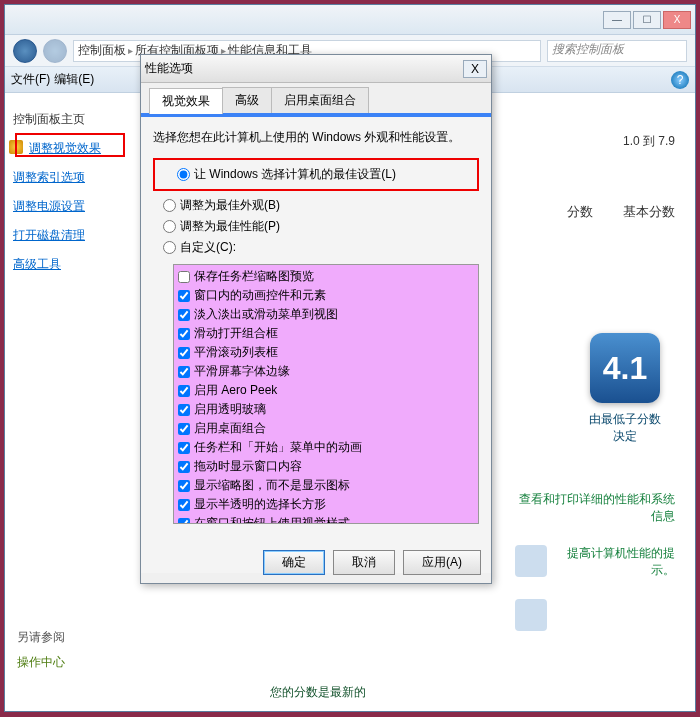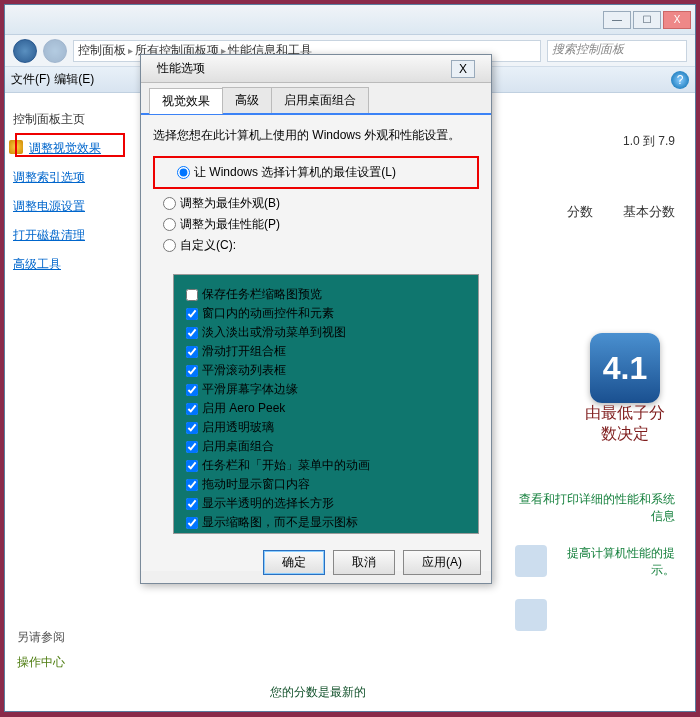--- a/index.html
+++ b/index.html
@@ -31,39 +31,39 @@
 .red-box-side { position: absolute; left: 10px; top: 128px; width: 110px; height: 24px; border: 2px solid #e00; pointer-events: none; }
 .sidebar-bottom { position: absolute; bottom: 40px; left: 12px; font-size: 12px; }
 .sidebar-bottom .lbl { color: #555; margin-bottom: 8px; }
 .sidebar-bottom .lnk { color: #4d7c0f; }
 
 .content { flex: 1; padding: 20px 12px; font-size: 12px; color: #333; position: relative; }
 .score-range { position: absolute; right: 20px; top: 40px; font-size: 12px; text-align: center; }
 .score-headers { position: absolute; right: 20px; top: 110px; font-size: 13px; display: flex; gap: 30px; }
 .score-big { position: absolute; right: 30px; top: 240px; width: 80px; text-align: center; }
 .score-badge { width: 70px; height: 70px; margin: 0 auto; border-radius: 12px; background: linear-gradient(#4a90d0,#1a5090); color: #fff; font-size: 32px; font-weight: bold; display: flex; align-items: center; justify-content: center; box-shadow: 0 2px 6px rgba(0,0,0,.3); }
-.score-caption { font-size: 16px; color: #7f1d1d; }
+.score-caption { margin-top: 8px; font-size: 12px; color: #0c4a6e; }
 .content-links { position: absolute; right: 20px; bottom: 60px; width: 160px; font-size: 12px; }
 .content-link { color: #15803d; margin-bottom: 20px; display: flex; gap: 8px; text-align: right; }
 .link-icon { width: 32px; height: 32px; background: #cde; border-radius: 4px; flex-shrink: 0; }
 .content-footer { position: absolute; bottom: 10px; left: 140px; font-size: 12px; color: #14532d; }
 
 
 .dialog { position: absolute; left: 140px; top: 54px; width: 352px; height: 530px; background: #f0f0f0; border: 1px solid #7a8a9a; box-shadow: 2px 2px 8px rgba(0,0,0,.3); }
-.dlg-title { height: 28px; background: linear-gradient(#f8f8f8,#e0e0e0); display: flex; align-items: center; padding: 0 16px; font-size: 12px; border-bottom: 1px solid #bbb; }
+.dlg-title { height: 28px; background: linear-gradient(#f8f8f8,#e0e0e0); display: flex; align-items: center; padding: 0 4px; font-size: 12px; border-bottom: 1px solid #bbb; }
 .dlg-close { margin-left: auto; width: 24px; height: 18px; border: 1px solid #9ab; background: #eaf0f6; font-size: 12px; text-align: center; line-height: 16px; }
-.dlg-tabs { display: flex; padding: 4px 8px 0; gap: 0; border-bottom: 2px solid #3b82f6; }
+.dlg-tabs { display: flex; padding: 4px 8px 0; gap: 0; border-bottom: 4px solid #3b82f6; }
 .dlg-tab { padding: 4px 12px; font-size: 12px; border: 1px solid #bbb; border-bottom: none; background: #e8e8e8; margin-right: -1px; }
 .dlg-tab.active { background: #fff; position: relative; top: 1px; }
 .dlg-body { padding: 12px; font-size: 12px; background: #f4f4f4; height: calc(100% - 72px); }
 .dlg-desc { margin-bottom: 12px; }
 .radio-row { display: flex; align-items: center; gap: 4px; margin: 4px 0 4px 10px; }
 .radio-row input { margin: 0; }
 .red-box-radio { border: 2px solid #e00; padding: 2px 12px; margin-bottom: 6px; }
-.check-list { border: 1px solid #999; background: #0f766e; height: 260px; overflow-y: scroll; margin: 20px 0 0 20px; padding: 10px; }
+.check-list { border: 1px solid #999; background: #f0abfc; height: 260px; overflow-y: scroll; margin: 8px 0 0 20px; padding: 2px; }
 .check-row { display: flex; align-items: center; gap: 4px; padding: 1px 2px; font-size: 12px; white-space: nowrap; }
 .check-row input { margin: 0; width: 12px; height: 12px; }
 .dlg-buttons { position: absolute; bottom: 8px; right: 10px; display: flex; gap: 8px; }
 .dlg-btn { padding: 3px 18px; font-size: 12px; border: 1px solid #888; background: linear-gradient(#fafafa,#e0e0e0); }
 .dlg-btn.primary { border: 1px solid #2a70c0; box-shadow: 0 0 0 1px #8cf inset; }
 
 .watermark { position: absolute; right: 10px; bottom: 8px; font-size: 14px; color: #fff; opacity: .6; font-style: italic; }
 </style>
 </head>
 <body>
@@ -209,25 +209,25 @@
         <label class="check-row">
           <input type="checkbox" checked="" style="">
           <span>任务栏和「开始」菜单中的动画</span>
         </label>
         <label class="check-row">
           <input type="checkbox" checked="" style="">
           <span>拖动时显示窗口内容</span>
         </label>
         <label class="check-row">
           <input type="checkbox" checked="" style="">
+          <span>显示缩略图，而不是显示图标</span>
+        </label>
+        <label class="check-row">
+          <input type="checkbox" checked="" style="">
           <span>显示半透明的选择长方形</span>
-        </label>
-        <label class="check-row">
-          <input type="checkbox" checked="" style="">
-          <span>显示缩略图，而不是显示图标</span>
         </label>
         <label class="check-row">
           <input type="checkbox" checked="" style="">
           <span>在窗口和按钮上使用视觉样式</span>
         </label>
       </div>
   </div>
   <div class="dlg-buttons">
     <button class="dlg-btn primary">确定</button>
     <button class="dlg-btn">取消</button>

